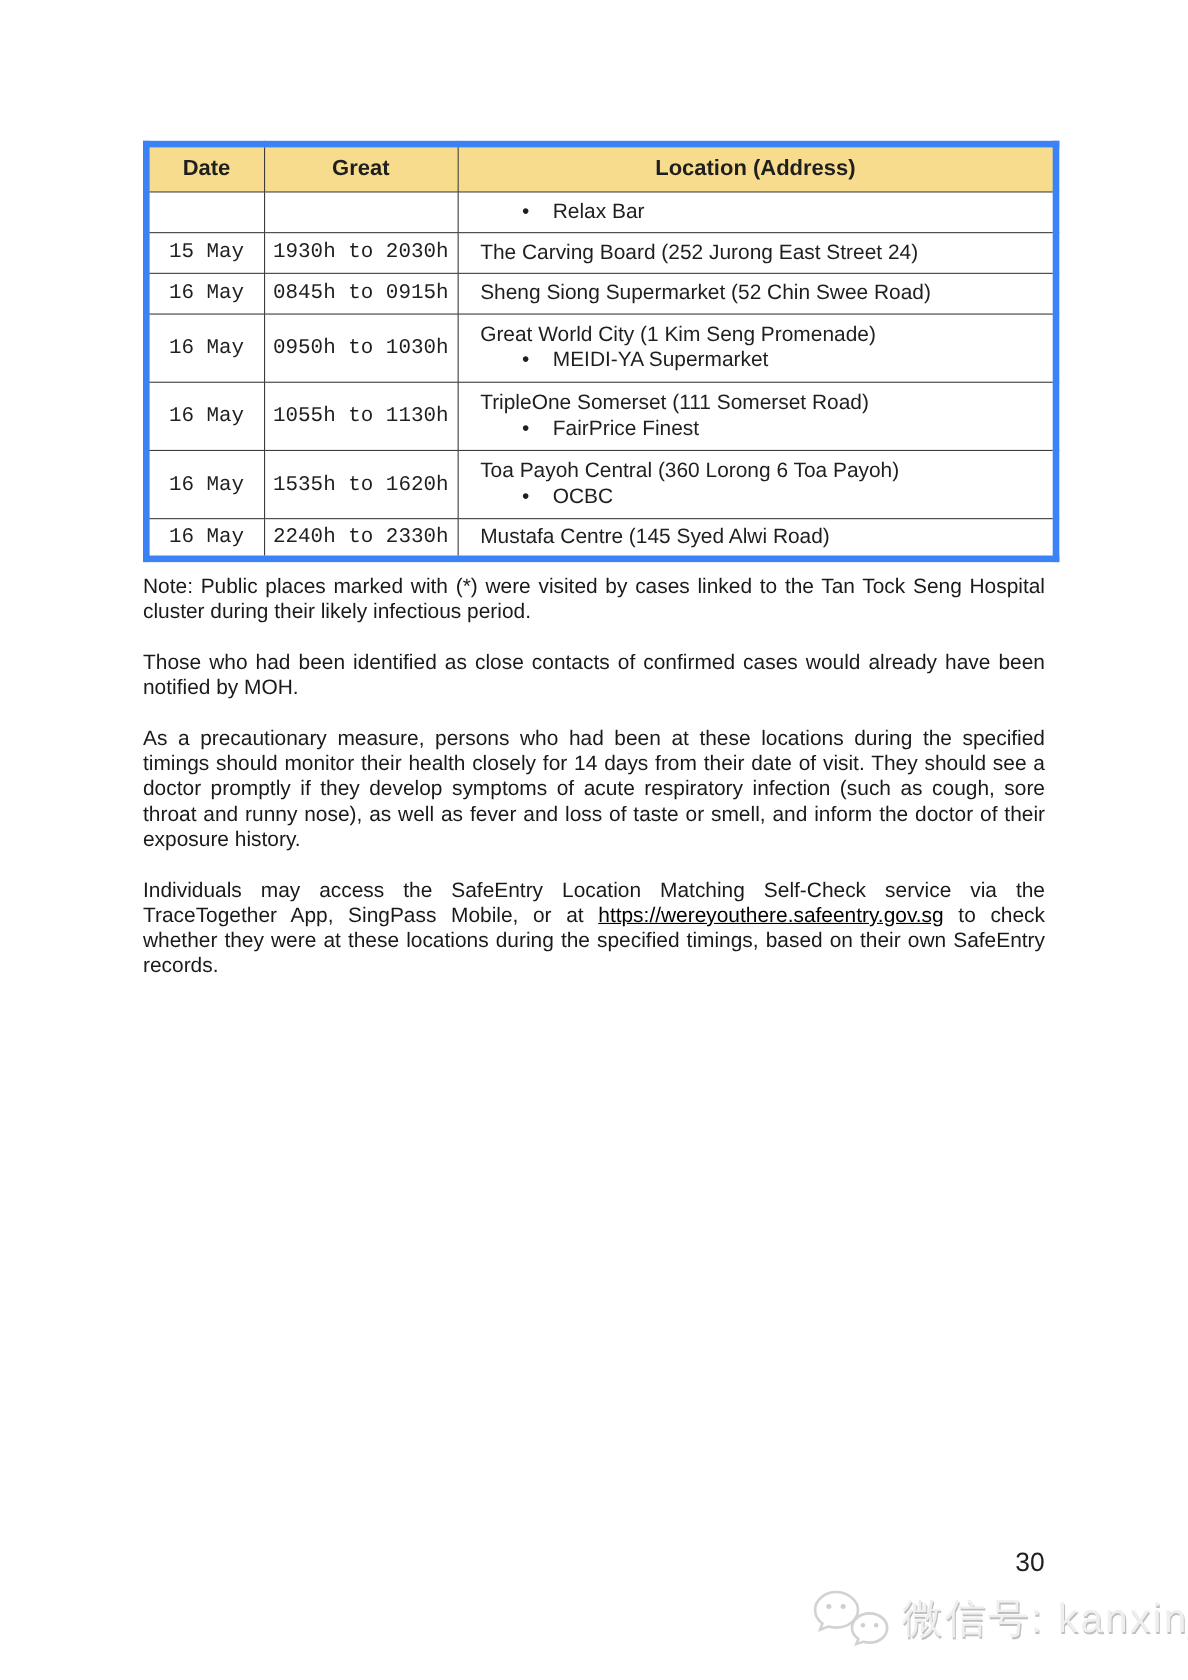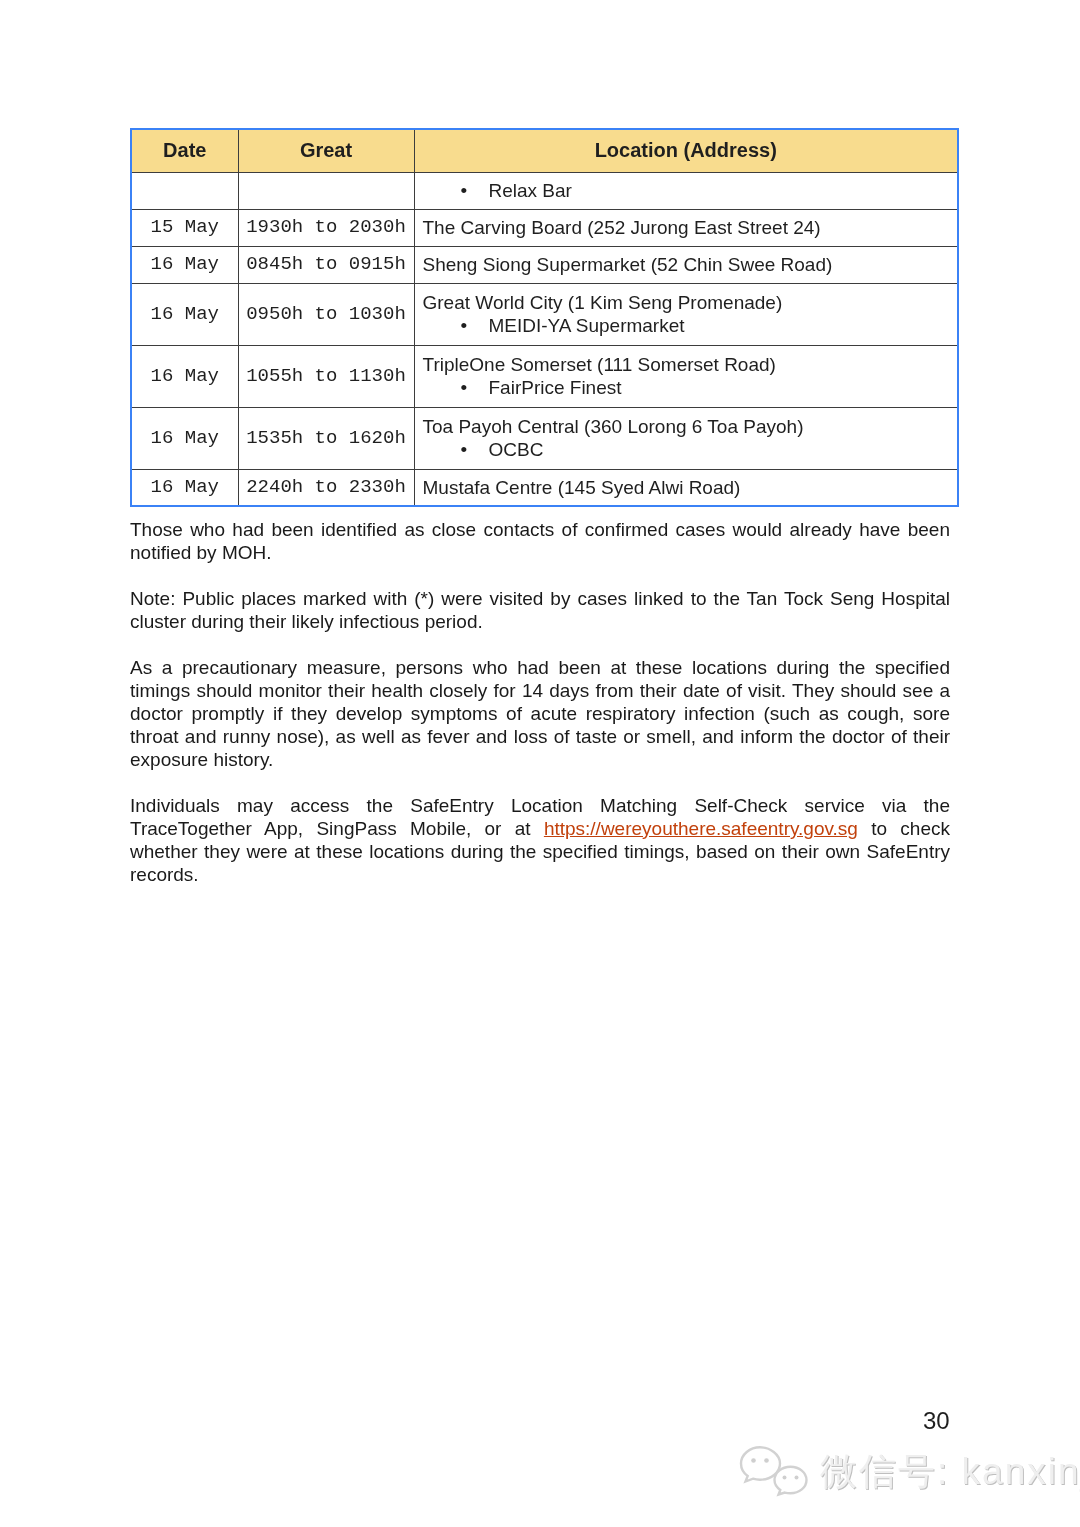--- a/index.html
+++ b/index.html
@@ -24,57 +24,57 @@
     border-collapse: collapse;
     width: 827px;
     table-layout: fixed;
     font-size: 19px;
     line-height: 23px;
     color: #1f1f1f;
   }
   table.loc-table th, table.loc-table td {
     border: 1px solid #3d3d3d;
   }
-  table.loc-table { border: 2px solid #3b82f6; }
+  table.loc-table { border: 6px solid #3b82f6; }
   table.loc-table th {
     background: #F8DC8E;
     font-weight: bold;
     font-size: 20px;
     height: 43px;
     text-align: center;
     vertical-align: middle;
   }
   td.cell-center {
     text-align: center;
     vertical-align: middle;
     font-family: Liberation Mono, monospace;
   }
   td.cell-loc {
     vertical-align: middle;
-    padding: 5px 8px 5px 8px;
+    padding: 5px 8px 5px 20px;
   }
   tr.row-single { height: 37px; }
   tr.row-double { height: 62px; }
   .bullet-item { padding-left: 36px; }
   .bullet-glyph {
     display: inline-block;
     width: 30px;
     text-align: left;
     padding-left: 2px;
   }
   .paragraphs { margin-top: 11px; width: 820px; }
   .paragraphs p {
     font-size: 19px;
     line-height: 23px;
     text-align: justify;
     margin-bottom: 23px;
   }
   .paragraphs p:last-child { margin-bottom: 0; }
   a.doc-link {
-    color: #c2410c;
+    color: #000000;
     text-decoration: underline;
     cursor: pointer;
   }
   .page-number {
     position: absolute;
     left: 923px;
     top: 1407px;
     font-size: 24px;
     color: #1f1f1f;
   }
@@ -165,22 +165,22 @@
           <td class="cell-center">16 May</td>
           <td class="cell-center">2240h to 2330h</td>
           <td class="cell-loc">
             <div>Mustafa Centre (145 Syed Alwi Road)</div>
           </td>
         </tr>
       </tbody>
     </table>
 
     <div class="paragraphs">
+      <p>Note: Public places marked with (*) were visited by cases linked to the Tan Tock Seng Hospital cluster during their likely infectious period.</p>
       <p>Those who had been identified as close contacts of confirmed cases would already have been notified by MOH.</p>
-      <p>Note: Public places marked with (*) were visited by cases linked to the Tan Tock Seng Hospital cluster during their likely infectious period.</p>
       <p>As a precautionary measure, persons who had been at these locations during the specified timings should monitor their health closely for 14 days from their date of visit. They should see a doctor promptly if they develop symptoms of acute respiratory infection (such as cough, sore throat and runny nose), as well as fever and loss of taste or smell, and inform the doctor of their exposure history.</p>
       <p><span>Individuals may access the SafeEntry Location Matching Self-Check service via the TraceTogether App, SingPass Mobile, or at </span><a class="doc-link">https://wereyouthere.safeentry.gov.sg</a><span> to check whether they were at these locations during the specified timings, based on their own SafeEntry records.</span></p>
     </div>
   </div>
 
   <div class="page-number">30</div>
 
   <div class="watermark">
     <span>
       <svg class="wechat-svg" width="72" height="58" viewBox="0 0 72 58">

